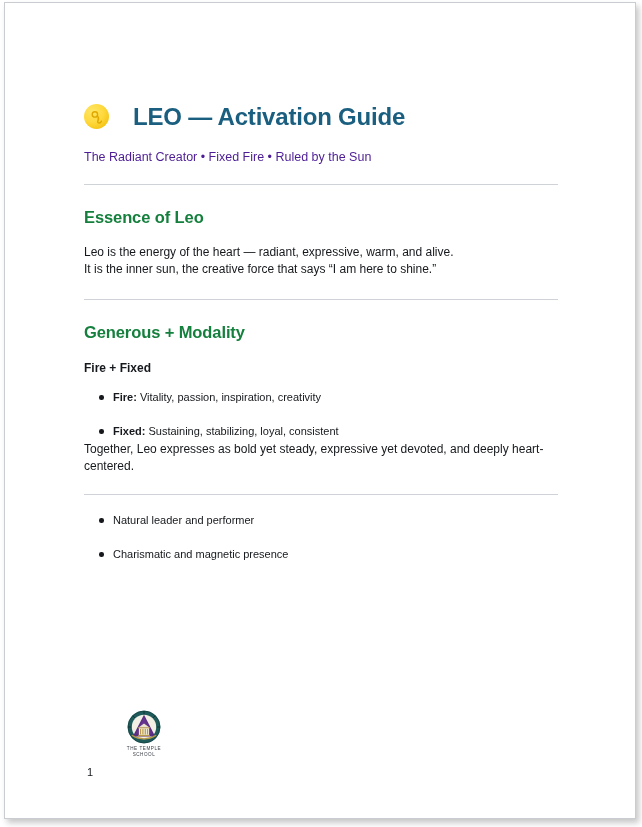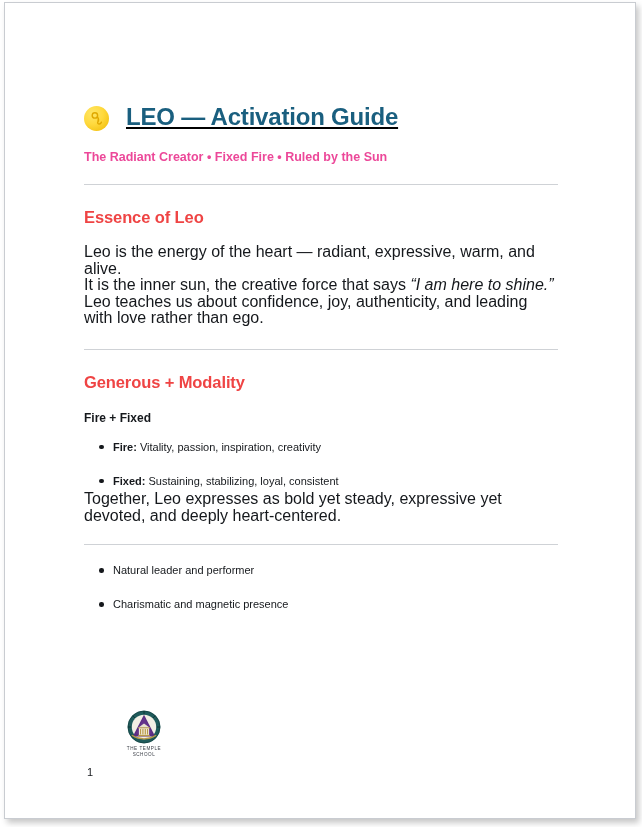--- a/index.html
+++ b/index.html
@@ -28,24 +28,22 @@
   #content {
     position: absolute;
     left: 79px;
     top: 100px;
     width: 474px;
   }
 
   
   .title-row {
     display: flex;
-    align-items: center;
-    gap: 17px;
+    gap: 24px;
     margin: 0 0 0 0;
-    text-decoration: underline;
   }
   .leo-badge {
     width: 25px; height: 25px;
     border-radius: 50%;
     background: radial-gradient(circle at 34% 30%, #ffe666 0%, #ffd93d 45%, #f5c518 78%, #e8b20c 100%);
     display: flex; align-items: center; justify-content: center;
     flex: 0 0 auto;
     position: relative;
     top: 1px;
   }
@@ -53,58 +51,58 @@
   h1.doc-title {
     font-size: 24px;
     line-height: 28px;
     font-weight: bold;
     color: #1a5f7f;
     margin: 0;
     letter-spacing: -0.2px;
   }
   .subtitle {
     font-size: 12.5px;
-    font-weight: bold;
-    color: #ec4899;
+    font-weight: normal;
+    color: #4c1d95;
     margin: 18px 0 0 0;
     line-height: 16px;
   }
 
   hr.rule {
     border: none;
     border-top: 1px solid #cfd2d6;
     margin: 19px 0 0 0;
     height: 0;
     width: 100%;
   }
 
   h2.section {
     font-size: 16.5px;
     font-weight: bold;
-    color: #ef4444;
+    color: #15803d;
     margin: 22px 0 0 0;
     line-height: 20px;
     letter-spacing: -0.1px;
   }
 
   p.body {
-    font-size: 16px;
+    font-size: 12px;
     line-height: 16.6px;
     color: #15181c;
     margin: 17px 0 0 0;
   }
   p.body.tight { margin-top: 2px; }
   p.lead-bold {
     font-size: 12px;
     font-weight: bold;
     color: #15181c;
     margin: 18px 0 0 0;
     line-height: 16px;
   }
-  .it { font-style: italic; }
+  .it { }
 
   ul.bullets {
     margin: 13px 0 0 0;
     padding: 0 0 0 29px;
     list-style: none;
   }
   ul.bullets li {
     font-size: 11px;
     line-height: 16px;
     color: #15181c;
@@ -181,21 +179,20 @@
       </div>
 
       <div class="subtitle">The Radiant Creator • Fixed Fire • Ruled by the Sun</div>
 
       <hr class="rule">
 
       <h2 class="section">Essence of Leo</h2>
       <p class="body">
         <span>Leo is the energy of the heart — radiant, expressive, warm, and alive.</span><br>
         <span>It is the inner sun, the creative force that says </span><span class="it">“I am here to shine.”</span><br>
-        <span>Leo teaches us about confidence, joy, authenticity, and leading with love rather than ego.</span>
       </p>
 
       <hr class="rule" style="margin-top:22px">
 
       <h2 class="section">Generous + Modality</h2>
       <p class="lead-bold">Fire + Fixed</p>
       <ul class="bullets">
         <li><b>Fire:</b><span> Vitality, passion, inspiration, creativity</span></li>
         <li><b>Fixed:</b><span> Sustaining, stabilizing, loyal, consistent</span></li>
       </ul>

